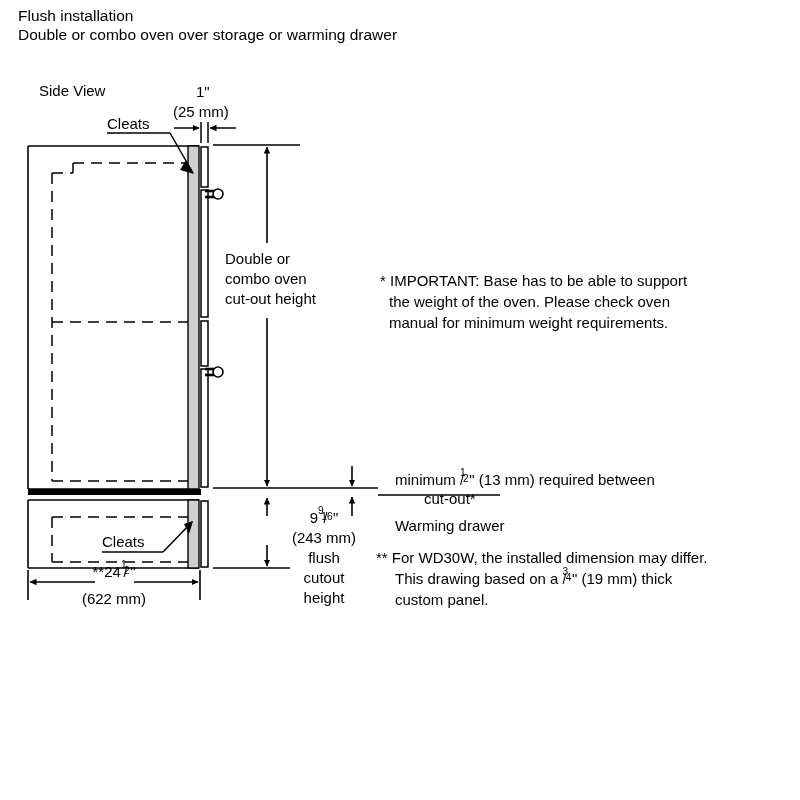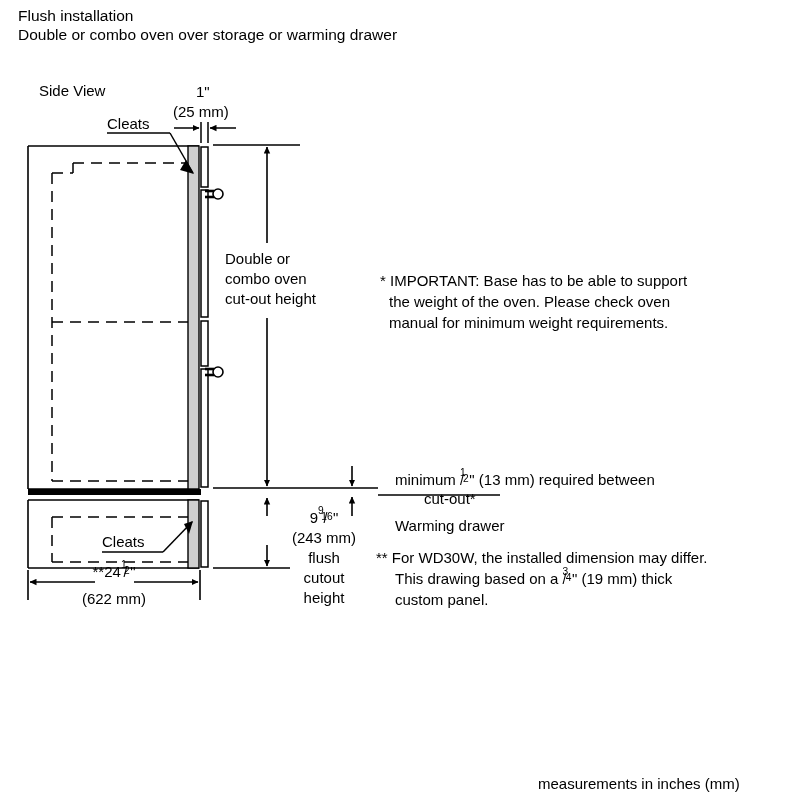--- a/index.html
+++ b/index.html
@@ -224,15 +224,14 @@
 
   <div class="txt t-note" style="left:395px; top:471px;"><span>minimum </span><span class="frac"><span class="num">1</span><span class="sl">/</span><span class="den">2</span></span><span>" (13 mm) required between</span></div>
   <div class="txt t-note" style="left:413px; top:490px;margin-left:11px;">cut-out*</div>
 
   <div class="txt t-note" style="left:395px; top:517px;text-align:right;">Warming drawer</div>
 
   <div class="txt t-note" style="left:376px; top:549px;">** For WD30W, the installed dimension may differ.</div>
   <div class="txt t-note" style="left:395px; top:570px;"><span>This drawing based on a </span><span class="frac"><span class="num">3</span><span class="sl">/</span><span class="den">4</span></span><span>" (19 mm) thick</span></div>
   <div class="txt t-note" style="left:395px; top:591px;">custom panel.</div>
 
-  <div class="txt t-footer" style="left:538px; top:775px;">measurements in inches (mm)</div>
 
 </div>
 
 </body></html>

